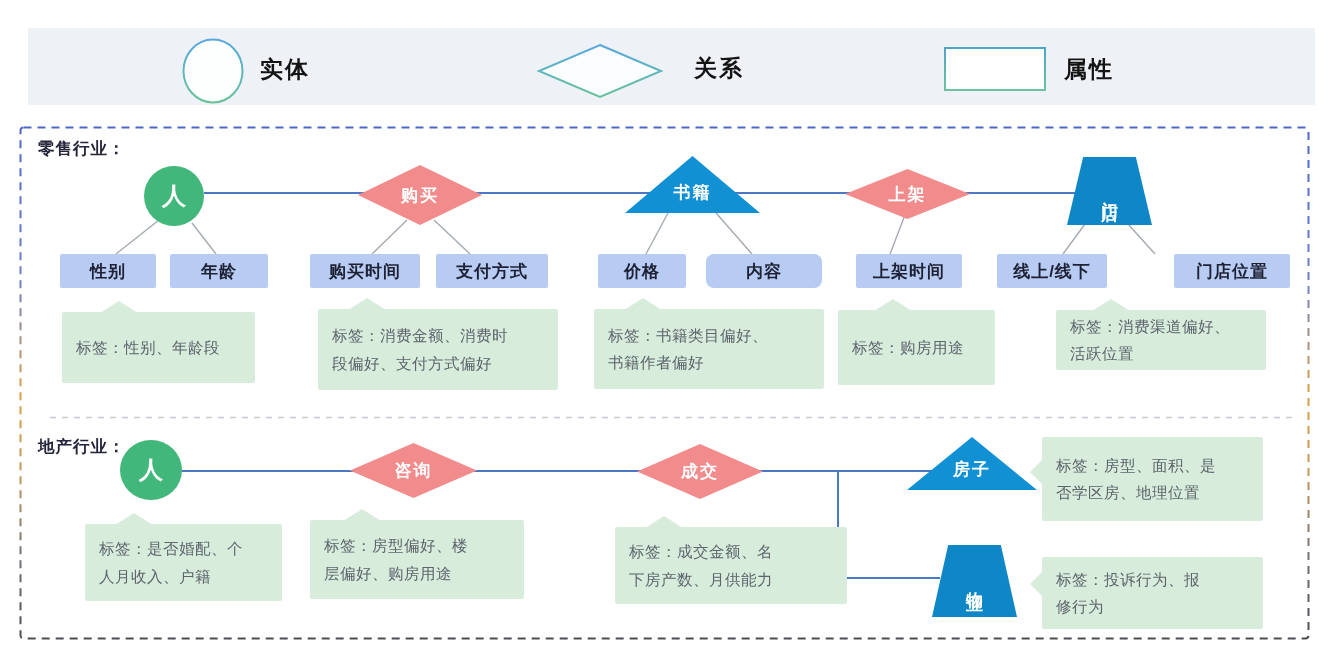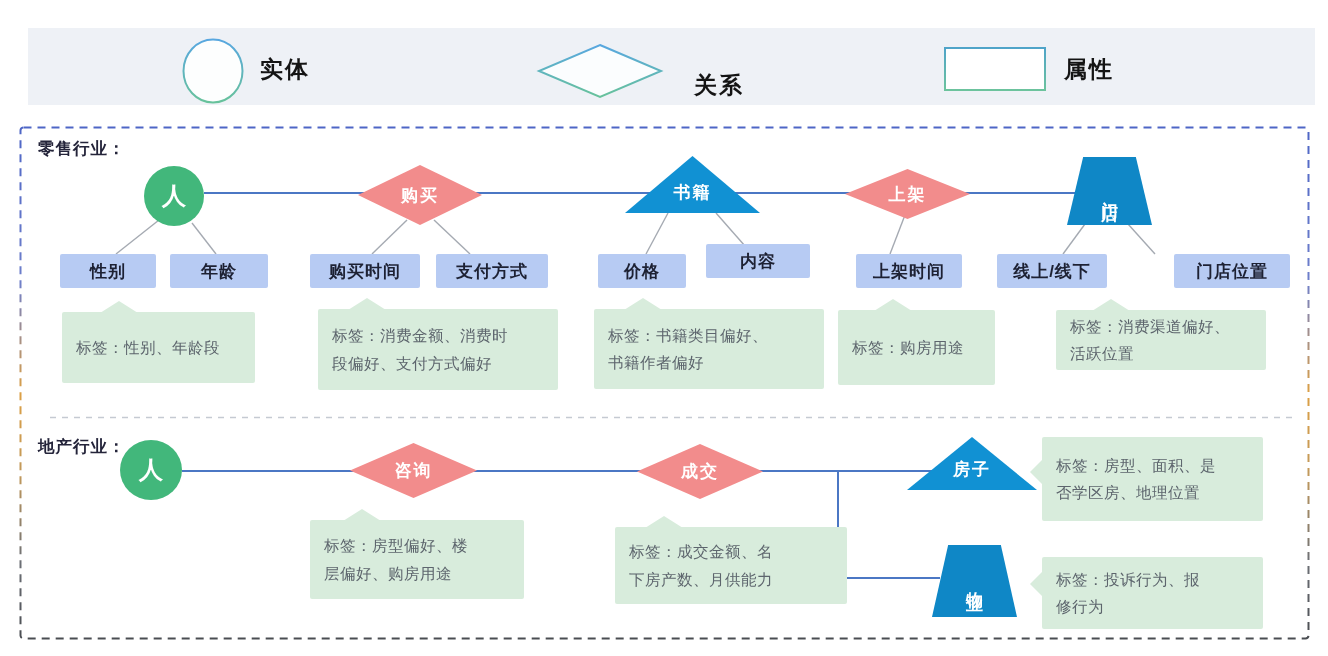--- a/index.html
+++ b/index.html
@@ -84,21 +84,21 @@
 
     <svg class="leg-shape" style="left:508px;top:15px;" width="128" height="56">
       <defs>
           <linearGradient id="lg2" x1="0" y1="0" x2="0" y2="1">
         <stop offset="0" stop-color="#58a7e0"></stop>
             <stop offset="1" stop-color="#67c29b"></stop>
       </linearGradient>
         </defs>
       <polygon points="64,2 125,28 64,54 3,28" fill="#fbfdfe" stroke="url(#lg2)" stroke-width="2"></polygon>
     </svg>
-    <span class="leg-label" style="left:666px;top:42px;">关系</span>
+    <span class="leg-label" style="left:666px;top:25px;">关系</span>
 
     <svg class="leg-shape" style="left:915px;top:18px;" width="104" height="46">
       <defs>
           <linearGradient id="lg3" x1="0" y1="0" x2="0" y2="1">
         <stop offset="0" stop-color="#4fa4c9"></stop>
             <stop offset="1" stop-color="#6cc39d"></stop>
       </linearGradient>
         </defs>
       <rect x="2" y="2" width="100" height="42" fill="#ffffff" stroke="url(#lg3)" stroke-width="2"></rect>
     </svg>
@@ -121,21 +121,21 @@
   </div>
   <div class="shape trapezoid" style="left:1067px;top:157px;width:85px;height:68px;background:#0f87c6;">
     <span class="vtext">门店</span>
   </div>
 
   <div class="attr" style="left:60px;width:96px;top:254px;">性别</div>
   <div class="attr" style="left:170px;width:98px;top:254px;">年龄</div>
   <div class="attr" style="left:310px;width:110px;top:254px;">购买时间</div>
   <div class="attr" style="left:436px;width:112px;top:254px;">支付方式</div>
   <div class="attr" style="left:598px;width:88px;top:254px;">价格</div>
-  <div class="attr" style="left:706px;width:104px;top:244px;">内容</div>
+  <div class="attr" style="left:706px;width:116px;top:254px;border-radius:8px;">内容</div>
   <div class="attr" style="left:856px;width:106px;top:254px;">上架时间</div>
   <div class="attr" style="left:997px;width:110px;top:254px;">线上/线下</div>
   <div class="attr" style="left:1127px;width:116px;top:254px;margin-left:47px;">门店位置</div>
 
   <div class="tag" style="left:62px;top:312px;width:193px;height:71px;">
     <span class="notch-up" style="left:38px;"></span>
     <div class="txt">标签：性别、年龄段</div>
   </div>
   <div class="tag" style="left:318px;top:309px;width:240px;height:81px;">
     <span class="notch-up" style="left:30px;"></span>
@@ -168,20 +168,25 @@
   <div class="shape diamond" style="left:637px;top:444px;width:126px;height:55px;background:#f28c8c;">
     <span>成交</span>
   </div>
   <div class="shape triangle" style="left:907px;top:437px;width:130px;height:53px;background:#1191d3;">
     <span>房子</span>
   </div>
   <div class="shape trapezoid" style="left:932px;top:545px;width:85px;height:72px;background:#0f87c6;">
     <span class="vtext">物业</span>
   </div>
 
+  <div class="tag" style="left:85px;top:524px;width:197px;height:77px;">
+    <span class="notch-up" style="left:30px;"></span>
+    <div class="txt">标签：是否婚配、个
+人月收入、户籍</div>
+  </div>
   <div class="tag" style="left:310px;top:520px;width:214px;height:79px;">
     <span class="notch-up" style="left:33px;"></span>
     <div class="txt">标签：房型偏好、楼
 层偏好、购房用途</div>
   </div>
   <div class="tag" style="left:615px;top:527px;width:232px;height:77px;">
     <span class="notch-up" style="left:30px;"></span>
     <div class="txt">标签：成交金额、名
 下房产数、月供能力</div>
   </div>

